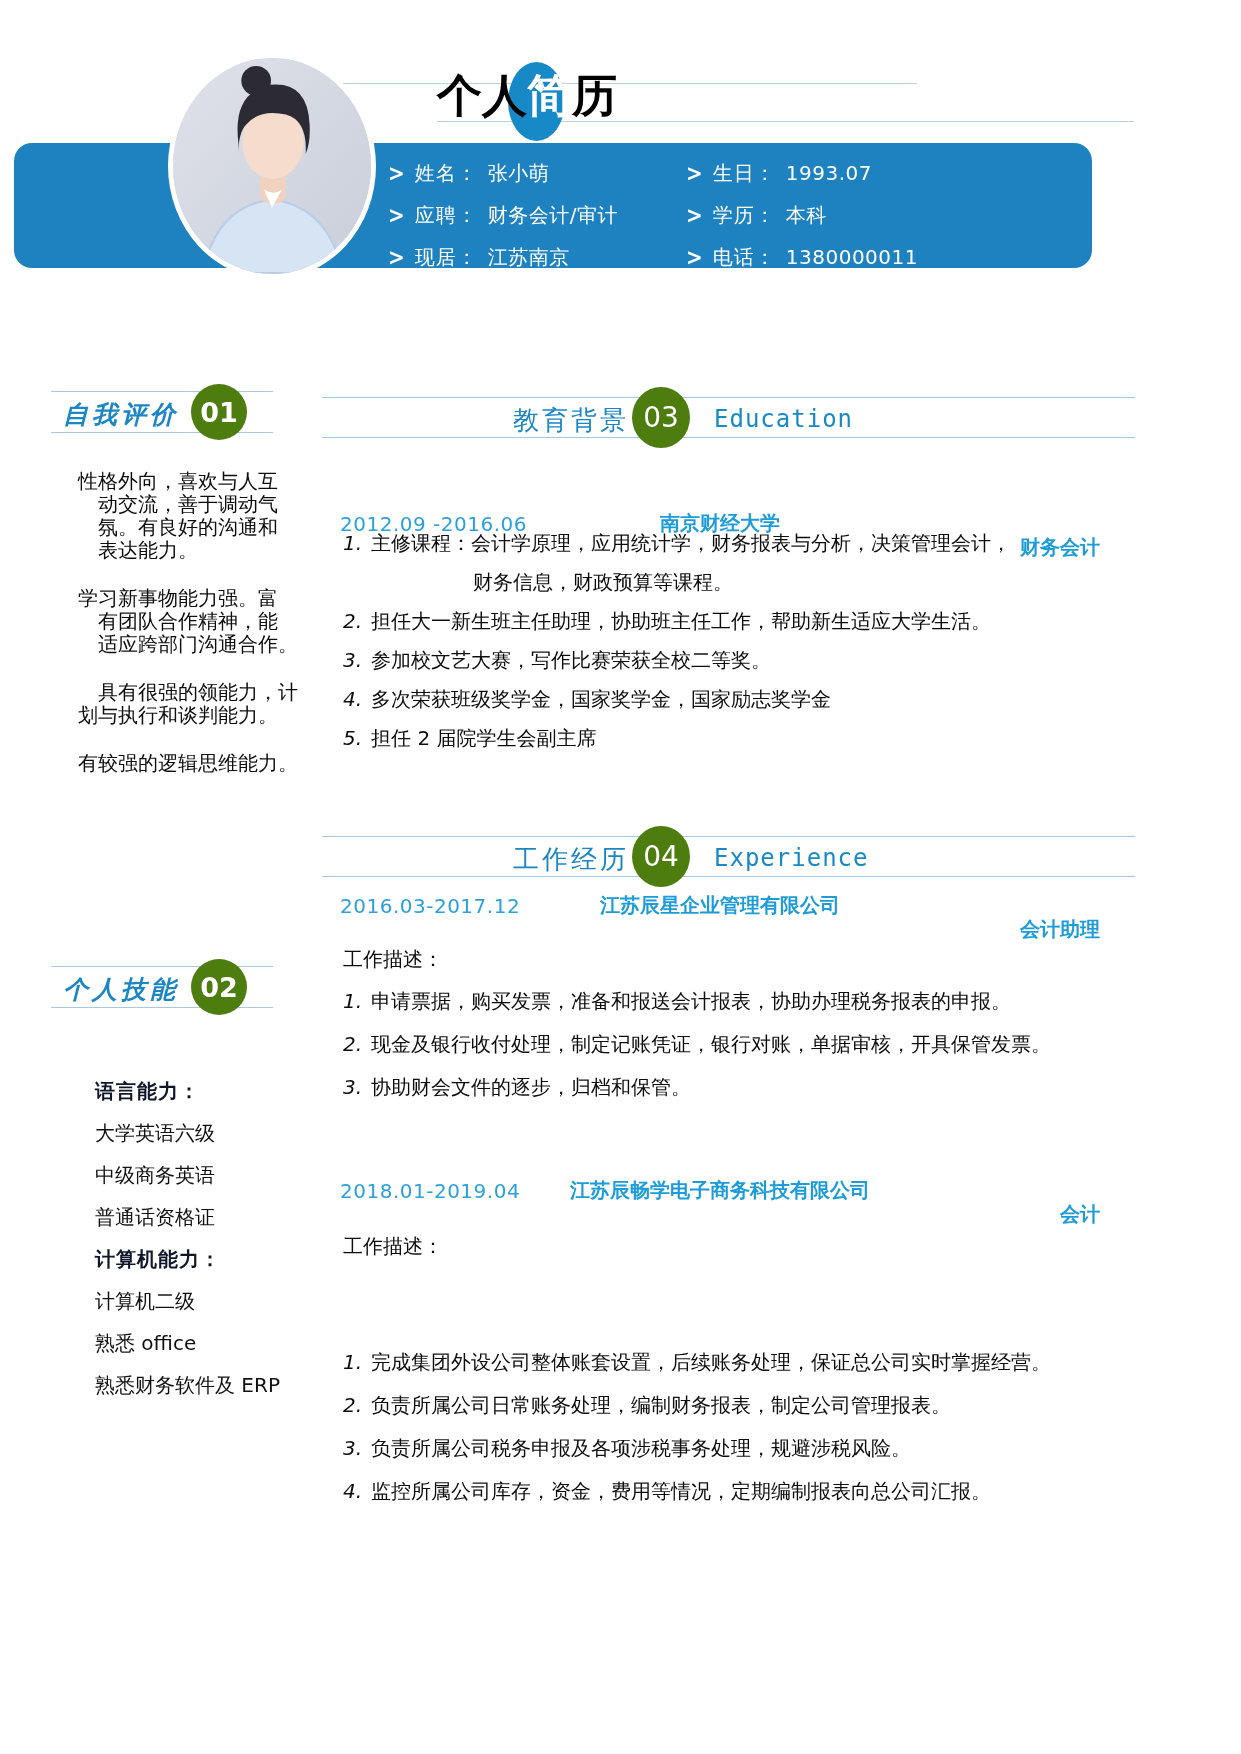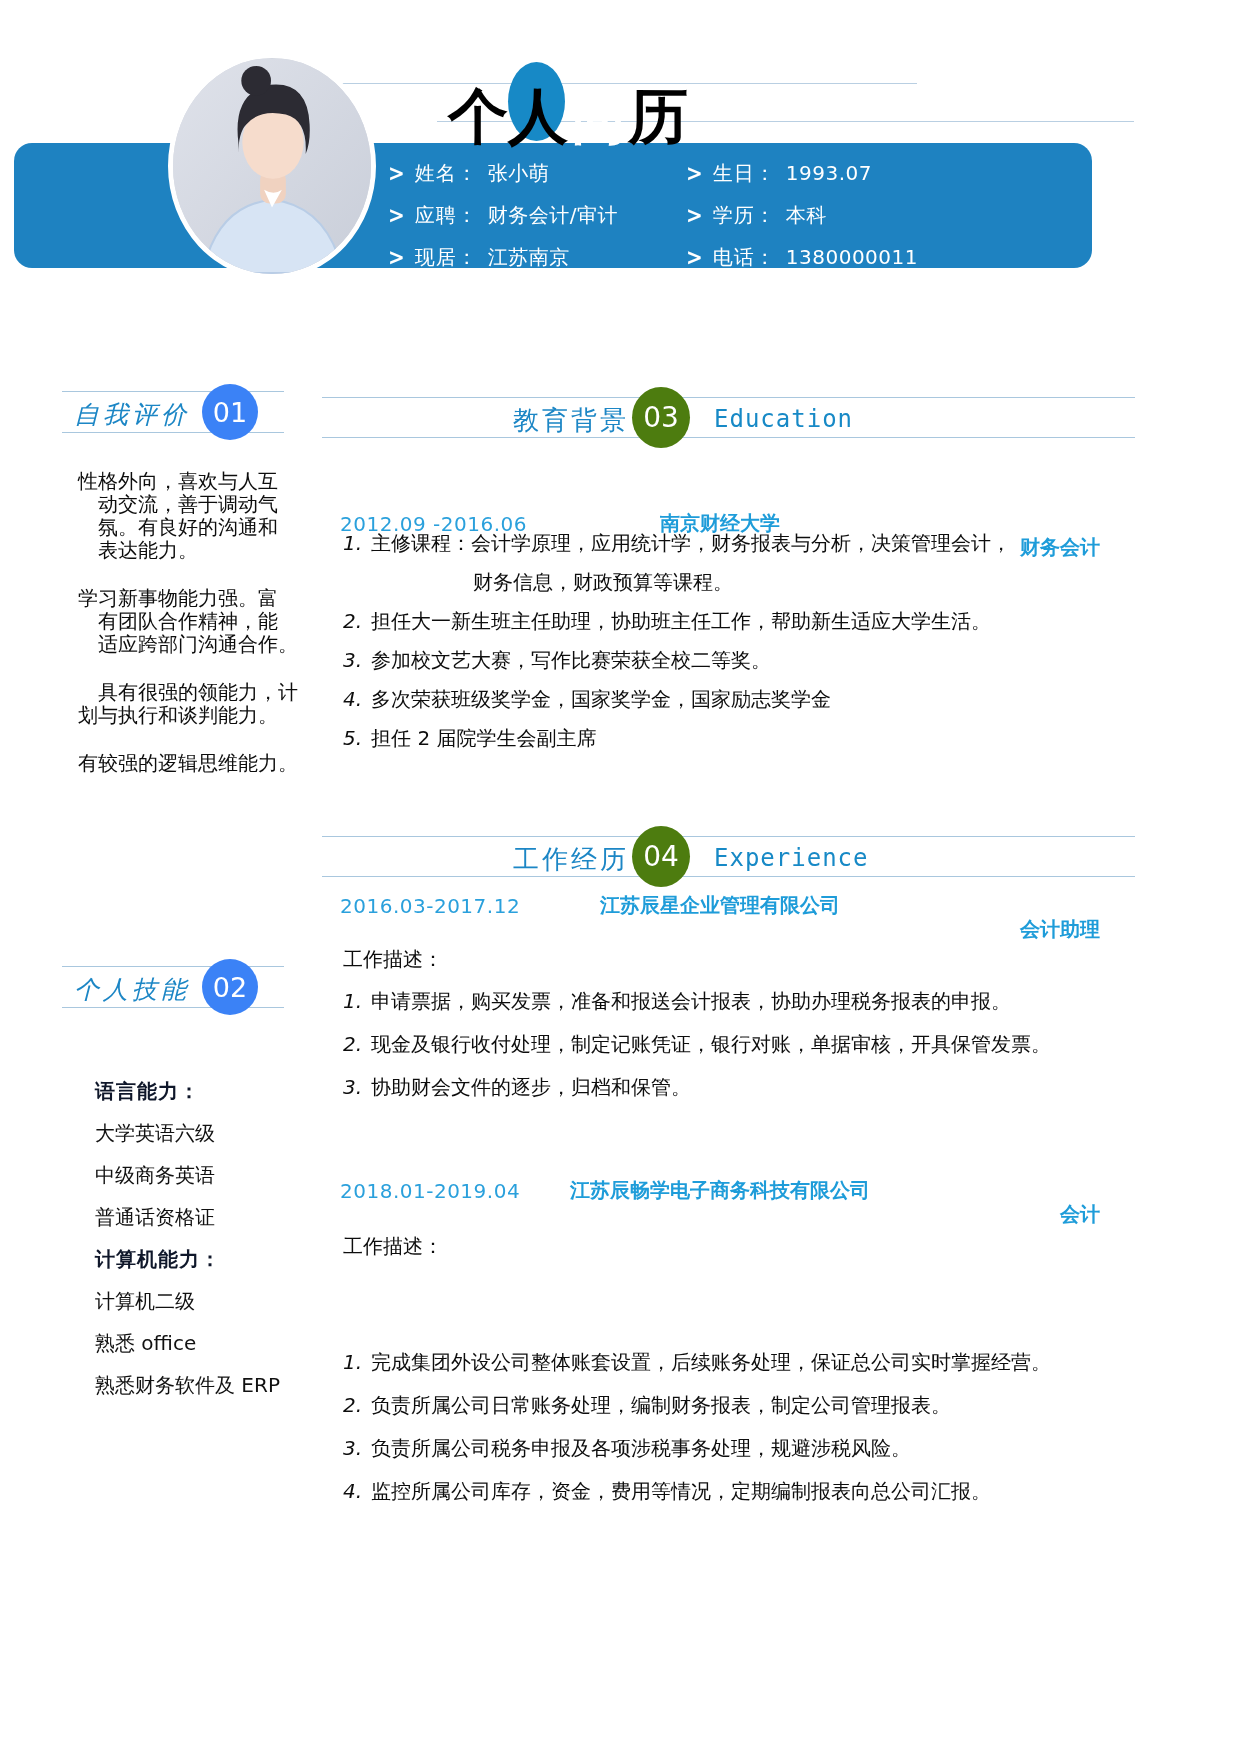--- a/index.html
+++ b/index.html
@@ -5,45 +5,45 @@
   html,body{margin:0;padding:0;background:#fff;}
   .page{position:relative;width:1241px;height:1754px;background:#fff;overflow:hidden;
         font-family:"DejaVu Sans","Liberation Sans",sans-serif;color:#111;}
 
   
   .tline{position:absolute;height:1px;background:#b9cfe2;z-index:0;}
   .tline.top{left:310px;top:83px;width:607px;}
   .tline.bottom{left:437px;top:121px;width:697px;}
   .title-circle{position:absolute;left:508px;top:62px;width:57px;height:79px;border-radius:50%;
         background:#1789C6;z-index:1;}
-  .page-title{position:absolute;left:437px;top:66px;margin:11px;font-size:60px;font-weight:bold;
+  .page-title{position:absolute;left:437px;top:66px;margin:0;font-size:45px;font-weight:bold;
         color:#000;z-index:2;letter-spacing:0;white-space:nowrap;}
   .page-title .hl{color:#fff;position:relative;z-index:3;}
 
   
   .band{position:absolute;left:14px;top:143px;width:1078px;height:125px;background:#1E82C1;
         border-radius:18px;z-index:1;}
   .photo{position:absolute;left:168px;top:53px;width:198px;height:216px;border-radius:50%;
         border:5px solid #fff;overflow:hidden;background:#d4d8e1;z-index:2;}
   .photo svg{display:block;width:100%;height:100%;}
   .info-grid{position:absolute;left:388px;top:152px;z-index:3;display:grid;
         grid-auto-flow:column;grid-template-rows:repeat(3,42px);grid-template-columns:298px auto;
         align-items:center;color:#fff;font-size:20px;white-space:nowrap;}
   .info-row{display:flex;align-items:center;gap:10px;}
   .chev{font-weight:bold;font-size:20px;transform:scaleY(1.15);display:inline-block;}
   .ilabel{letter-spacing:1px;}
   .ival{letter-spacing:0.5px;}
 
   
-  .side-sec{position:absolute;left:62px;width:222px;height:40px;
-        border-top:1px solid #a9c7de;border-bottom:1px solid #a9c7de;}
+  .side-sec{position:absolute;left:51px;width:222px;height:40px;
+        border-top:1px solid #a9c7de;border-bottom:1px solid #a9c7de;font-weight:bold;}
   .side-sec .sec-title{position:absolute;left:12px;top:6px;font-size:25px;font-style:italic;
         color:#1C86C5;letter-spacing:4px;white-space:nowrap;}
   .side-sec .sec-num{position:absolute;left:140px;top:-8px;width:56px;height:56px;border-radius:50%;
-        background:#3b82f6;color:#fff;font-size:27px;display:flex;align-items:center;
+        background:#4d7c0f;color:#fff;font-size:27px;display:flex;align-items:center;
         justify-content:center;}
 
   
   .main-sec{position:absolute;left:322px;width:813px;height:39px;
         border-top:1px solid #a9c7de;border-bottom:1px solid #a9c7de;}
   .main-sec .sec-title{position:absolute;left:191px;top:5px;font-size:26px;
         color:#1C86C5;letter-spacing:3px;white-space:nowrap;}
   .main-sec .sec-num{position:absolute;left:310px;top:-11px;width:58px;height:61px;border-radius:50%;
         background:#4d7c0f;color:#fff;font-size:28px;display:flex;align-items:center;
         justify-content:center;}

